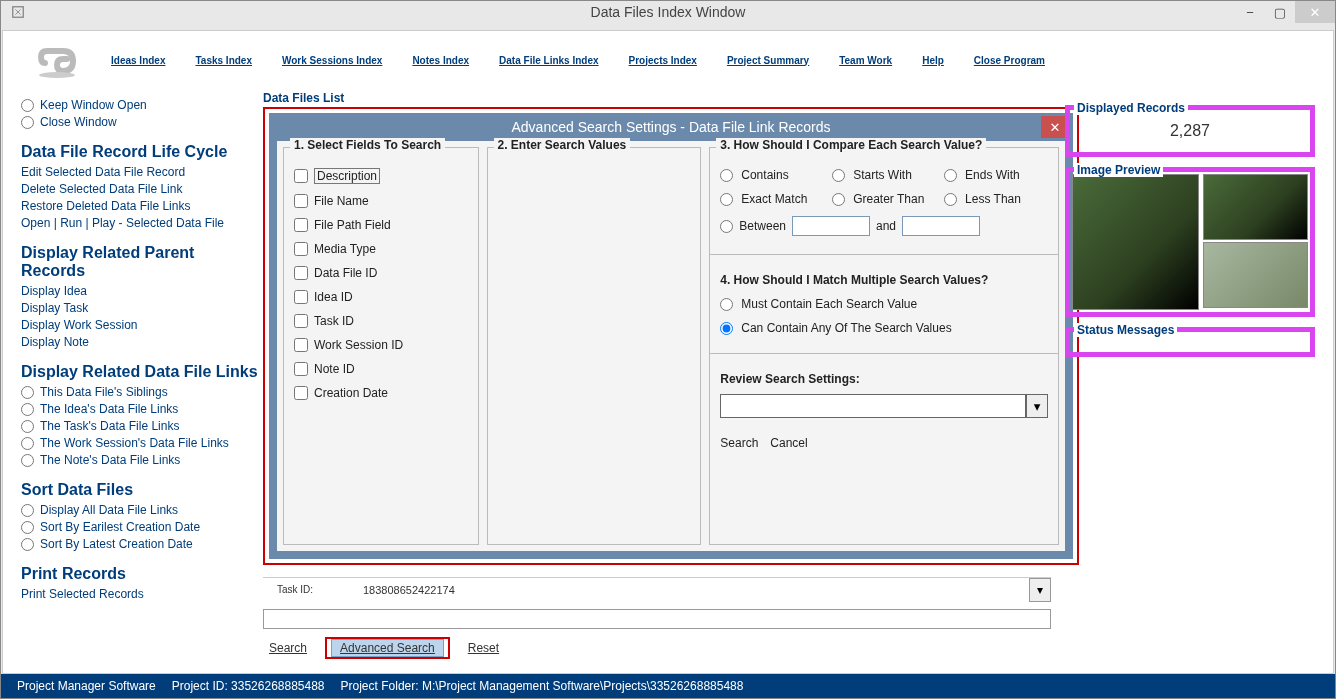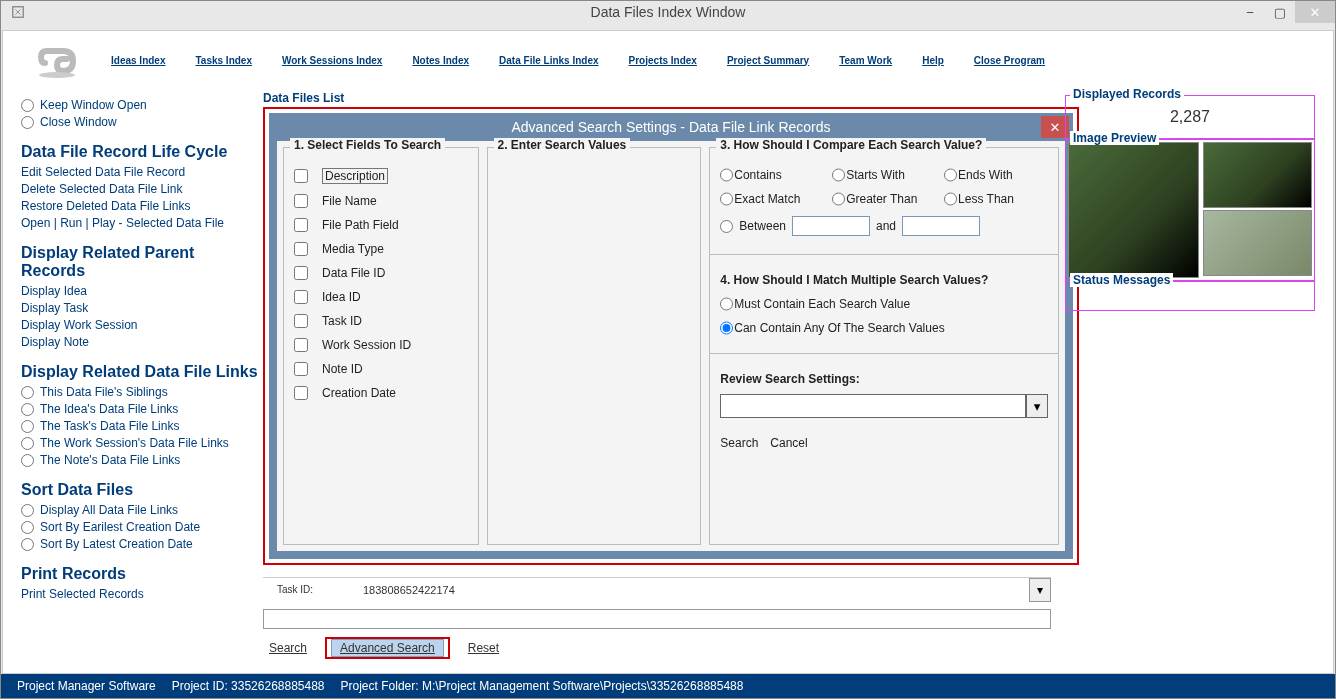--- a/index.html
+++ b/index.html
@@ -29,46 +29,46 @@
 .fieldset-label { color: #003d7a; font-weight: 700; font-size: 12px; position: absolute; top: -4px; left: 0; }
 .red-box { position: absolute; top: 12px; left: 0; width: 816px; height: 458px; border: 2px solid #cc0000; }
 
 .dialog { position: absolute; top: 4px; left: 4px; right: 4px; bottom: 4px; background: #6b8aab; display: flex; flex-direction: column; }
 .dlg-title { height: 28px; display: flex; align-items: center; justify-content: center; color: #fff; font-size: 14px; position: relative; }
 .dlg-close { position: absolute; right: 4px; top: 3px; width: 28px; height: 22px; background: #c8504f; color: #fff; display: flex; align-items: center; justify-content: center; font-size: 13px; cursor: pointer; }
 .dlg-body { flex: 1; background: #f4f4f4; margin: 0 8px 8px 8px; display: flex; gap: 8px; padding: 6px; }
 .panel { background: #f4f4f4; border: 1px solid #bbb; flex: 1; padding: 10px; font-size: 12px; color: #222; position: relative; }
 .panel-title { font-weight: 700; color: #222; margin-bottom: 12px; font-size: 12px; position:absolute; top:-10px; left:6px; background:#f4f4f4; padding:0 4px;}
 .panel-inner{margin-top:8px;}
-.chk-row { display: flex; align-items: center; gap: 14px; margin: 10px 0; font-size: 12px; }
+.chk-row { display: flex; align-items: center; gap: 6px; margin: 10px 0; font-size: 12px; }
 .chk-row input { width: 14px; height: 14px;}
 .chk-row.hl span { border: 1px solid #777; padding: 0 2px; }
 .radio-grid { display: grid; grid-template-columns: 1fr 1fr 1fr; gap: 10px 8px; margin-top: 10px; }
-.radio-item { display: flex; gap: 1px; font-size: 12px; white-space:nowrap;}
+.radio-item { display: flex; align-items: center; gap: 8px; font-size: 12px; white-space:nowrap;}
 .between-row { display: flex; align-items: center; gap: 6px; margin-top: 10px; }
 .txt-sm { width: 78px; height: 20px; border: 1px solid #7a98b8; outline:none; }
 .match-col { display: flex; flex-direction: column; gap: 10px; margin-top: 10px; }
 .review-combo { display: flex; margin-top: 8px; }
 .review-combo input { flex: 1; height: 24px; border: 1px solid #666; }
 .review-combo button { width: 22px; height: 24px; border: 1px solid #666; background: #eee; display: flex; align-items: center; justify-content: center; }
 .dlg-actions { margin-top: 18px; display: flex; gap: 12px; }
 .dlg-actions span { color: #222; font-size: 12px; cursor: pointer;}
 
 .task-row { position: absolute; top: 482px; left: 0; width: 788px; height: 24px; border-top: 1px solid #ccc; display: flex; align-items: center; }
 .task-row .lbl { width: 100px; padding-left: 14px; font-size: 10px; color: #333; }
 .task-row .val { font-size: 11px; color: #333; }
 .task-row .dd { position: absolute; right: 0; width: 22px; height: 24px; border: 1px solid #999; background: #eee; display:flex; align-items:center; justify-content:center;}
 .search-input { position: absolute; top: 514px; left: 0; width: 788px; height: 20px; border: 1px solid #999; outline: none; }
 .search-links { position: absolute; top: 542px; left: 6px; display: flex; gap: 18px; align-items: center; }
 .search-links span { color: #333; text-decoration: underline; font-size: 12px; cursor: pointer; }
 .adv-hl { border: 2px solid #cc0000; padding: 2px 4px; }
 .adv-hl span { background: #bcd4ec; border: 1px solid #7aa0c4; padding: 1px 8px; text-decoration: underline; }
 
 .rightcol { position: absolute; left: 1062px; top: 0; width: 250px; }
-.rpanel { border: 1px solid #d946ef; padding: 6px; position: relative; min-height: 44px;}
+.rpanel { border: 5px solid #d946ef; margin-top: 10px; padding: 6px; position: relative; min-height: 44px;}
 .rpanel-label { position: absolute; top: -9px; left: 4px; background: #fff; color: #003d7a; font-weight: 700; font-size: 12px; padding: 0 3px; }
 .rec-count { text-align: center; font-size: 16px; color: #333; padding: 6px 0; }
 .img-grid { display: grid; grid-template-columns: 1.2fr 1fr; gap: 4px; }
 .img-cell { height: 66px; background: linear-gradient(135deg,#4a6b3a 0%,#2d4020 60%,#000 100%); border: 1px solid #888;}
 .sm-col{display:flex;flex-direction:column;gap:2px;}
 .img-cell.big{height:136px;}
 
 .statusbar { position: absolute; left: 0; right: 0; bottom: 0; height: 24px; background: #003d7a; color: #fff; display: flex; align-items: center; padding: 0 16px; font-size: 12px; gap: 16px; }
 </style>
 </head>

